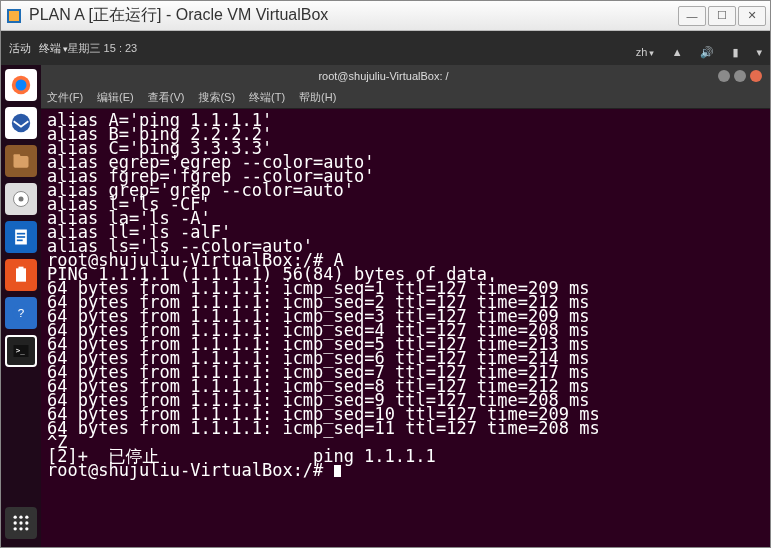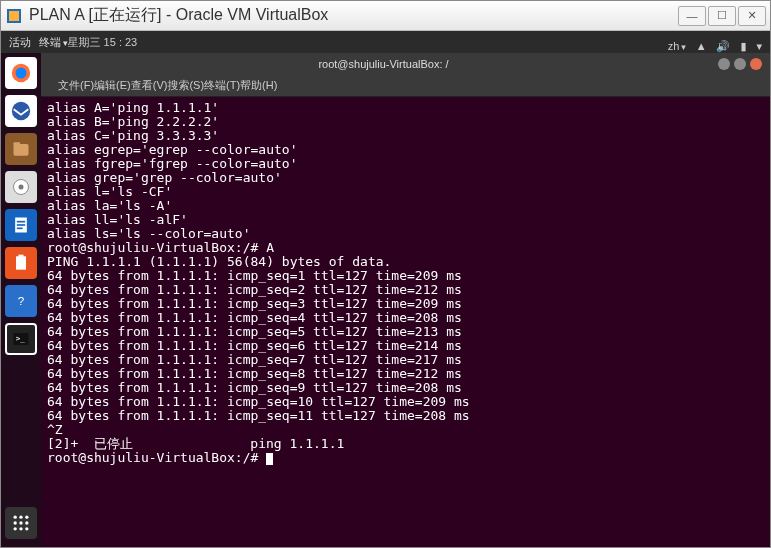--- a/index.html
+++ b/index.html
@@ -8,41 +8,41 @@
 
 .win-frame { width: 771px; height: 548px; border: 1px solid #888; background: #fff; display: flex; flex-direction: column; }
 .win-titlebar { height: 30px; background: linear-gradient(#fdfdfd,#e8e8e8); border-bottom: 1px solid #bbb; display: flex; align-items: center; padding: 0 4px; }
 .win-icon { width: 18px; height: 18px; margin-right: 6px; display:inline-flex; align-items:center; justify-content:center; }
 .win-title { font-size: 16px; color: #333; flex: 1; }
 .win-btns { display: flex; gap: 2px; }
 .win-btn { width: 28px; height: 20px; border: 1px solid #aaa; background: #f5f5f5; font-size: 11px; display:flex; align-items:center; justify-content:center; color:#555; border-radius:2px; }
 
 
 .desk { flex: 1; background: #2c001e; display: flex; flex-direction: column; position: relative; }
-.topbar { height: 22px; background: #2b2b2b; color: #ddd; font-size: 11px; display:flex; align-items:center; padding: 0 8px; }
+.topbar { height: 34px; background: #2b2b2b; color: #ddd; font-size: 11px; display:flex; align-items:center; padding: 0 8px; }
 .topbar-left { display:flex; align-items:center; gap:8px; }
 .topbar-center { flex:1; text-align:left; color:#ccc; }
-.topbar-right { display:flex; align-items:center; gap:10px; color:#ccc;margin-top:8px; }
+.topbar-right { display:flex; align-items:center; gap:18px; color:#ccc;margin-top:8px; }
 .tri-down::after { content:"▾"; margin-left:2px; font-size:9px; }
 
 .desk-body { flex:1; display:flex; }
 
 
 .launcher { width: 40px; background: rgba(30,10,25,0.9); display:flex; flex-direction:column; align-items:center; padding-top:4px; gap:6px; }
 .licon { width:32px; height:32px; border-radius:4px; display:flex; align-items:center; justify-content:center; font-size:16px; }
 .licon.dash { background:#333; color:#fff; margin-top:auto; margin-bottom:8px; }
 
 
 .termwin { flex:1; display:flex; flex-direction:column; background:#ec4899; }
 .term-titlebar { height:22px; background:#3a3a3a; display:flex; align-items:center; color:#ddd; font-size:11px; padding:0 8px; }
 .term-title { flex:1; text-align:center; color:#ddd; }
 .term-ctrls { display:flex; gap:4px; }
 .term-dot { width:12px; height:12px; border-radius:50%; }
-.term-menu { height:22px; background:#3a3a3a; border-bottom:1px solid #222; display:flex; align-items:center; padding:0 17px; color:#ccc; font-size:11px; }
-.term-body { flex:1; background:#2c001e; color:#fff; font-family: "DejaVu Sans Mono","Courier New",monospace; font-size:13px; line-height:14px; padding:4px 6px; white-space:pre; overflow:hidden; }
+.term-menu { height:22px; background:#3a3a3a; border-bottom:1px solid #222; display:flex; align-items:center; gap:14px; padding:0 6px; color:#ccc; font-size:11px; }
+.term-body { flex:1; background:#2c001e; color:#fff; font-family: "DejaVu Sans Mono","Courier New",monospace; font-size:17px; line-height:14px; padding:4px 6px; white-space:pre; overflow:hidden; }
 .cursor { display:inline-block; width:7px; height:12px; background:#fff; vertical-align:middle; }
 </style>
 </head>
 <body>
 
 <div class="win-frame">
   <div class="win-titlebar">
     <span class="win-icon">
       <svg width="16" height="16" viewBox="0 0 16 16">
           <rect x="1" y="1" width="14" height="14" fill="#1f6db5"></rect>

